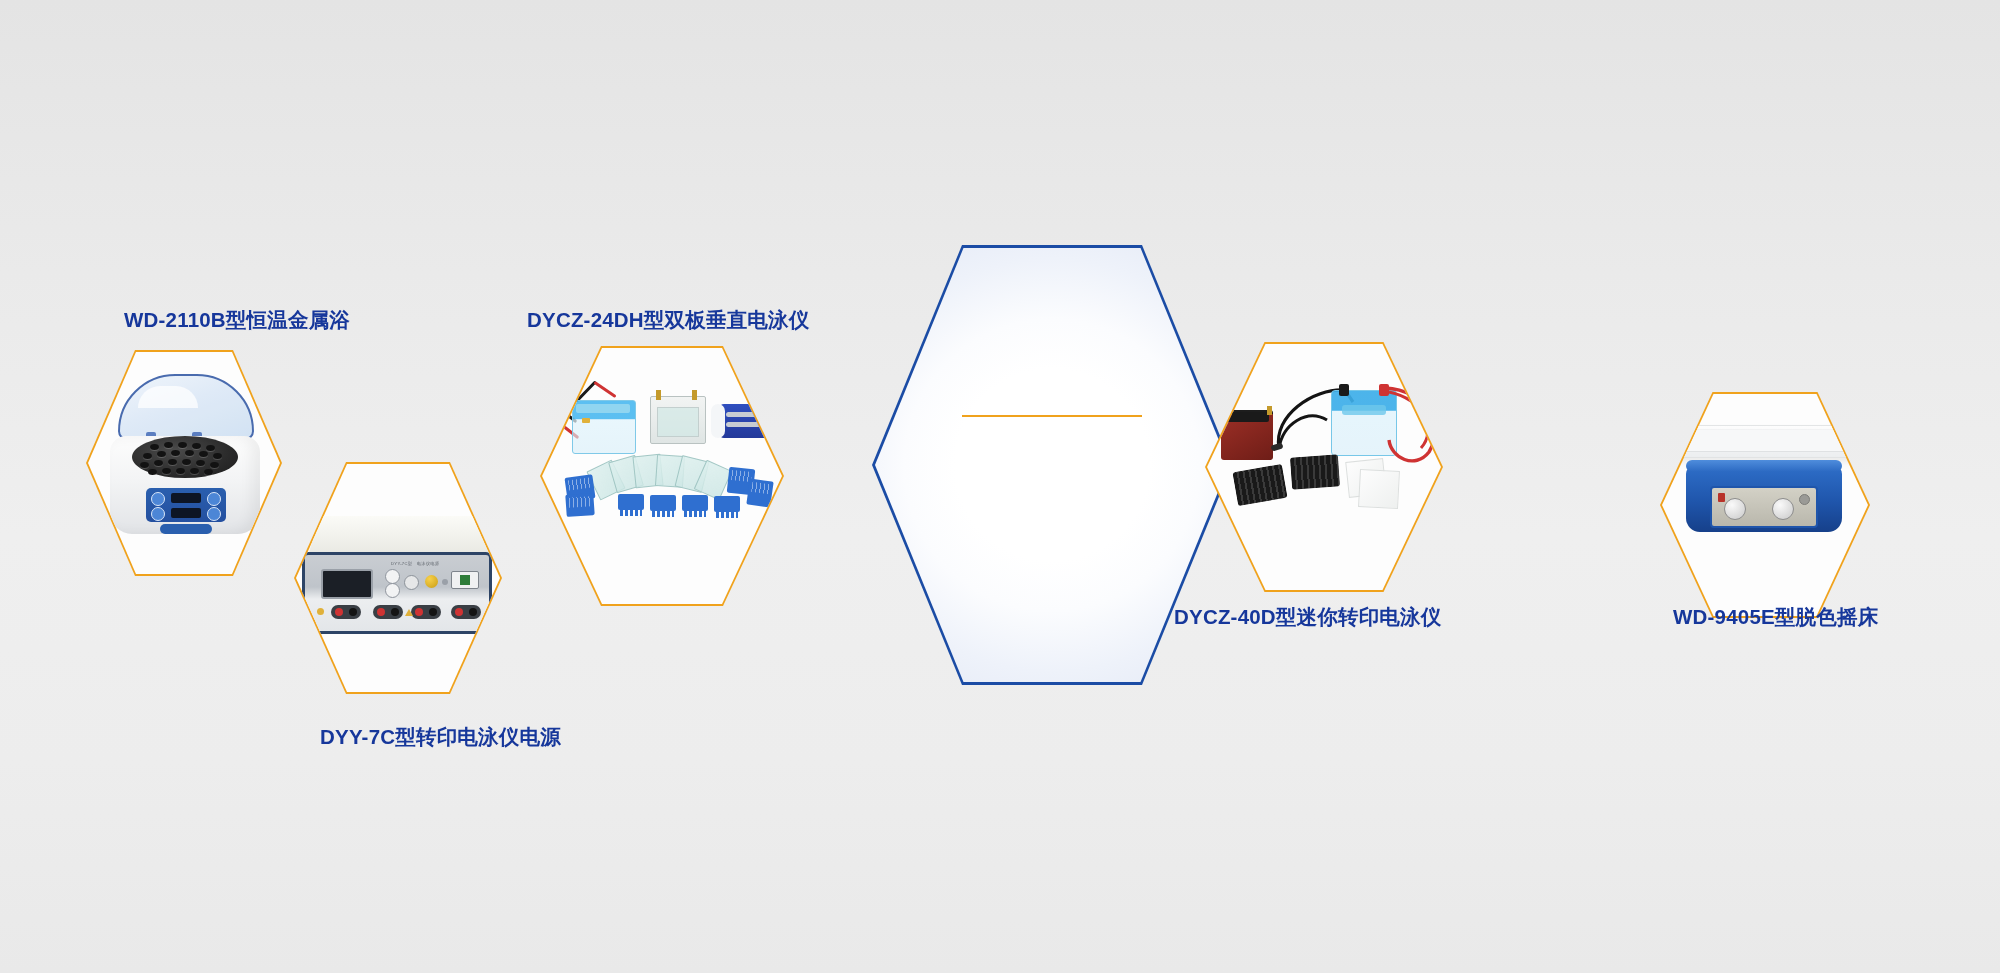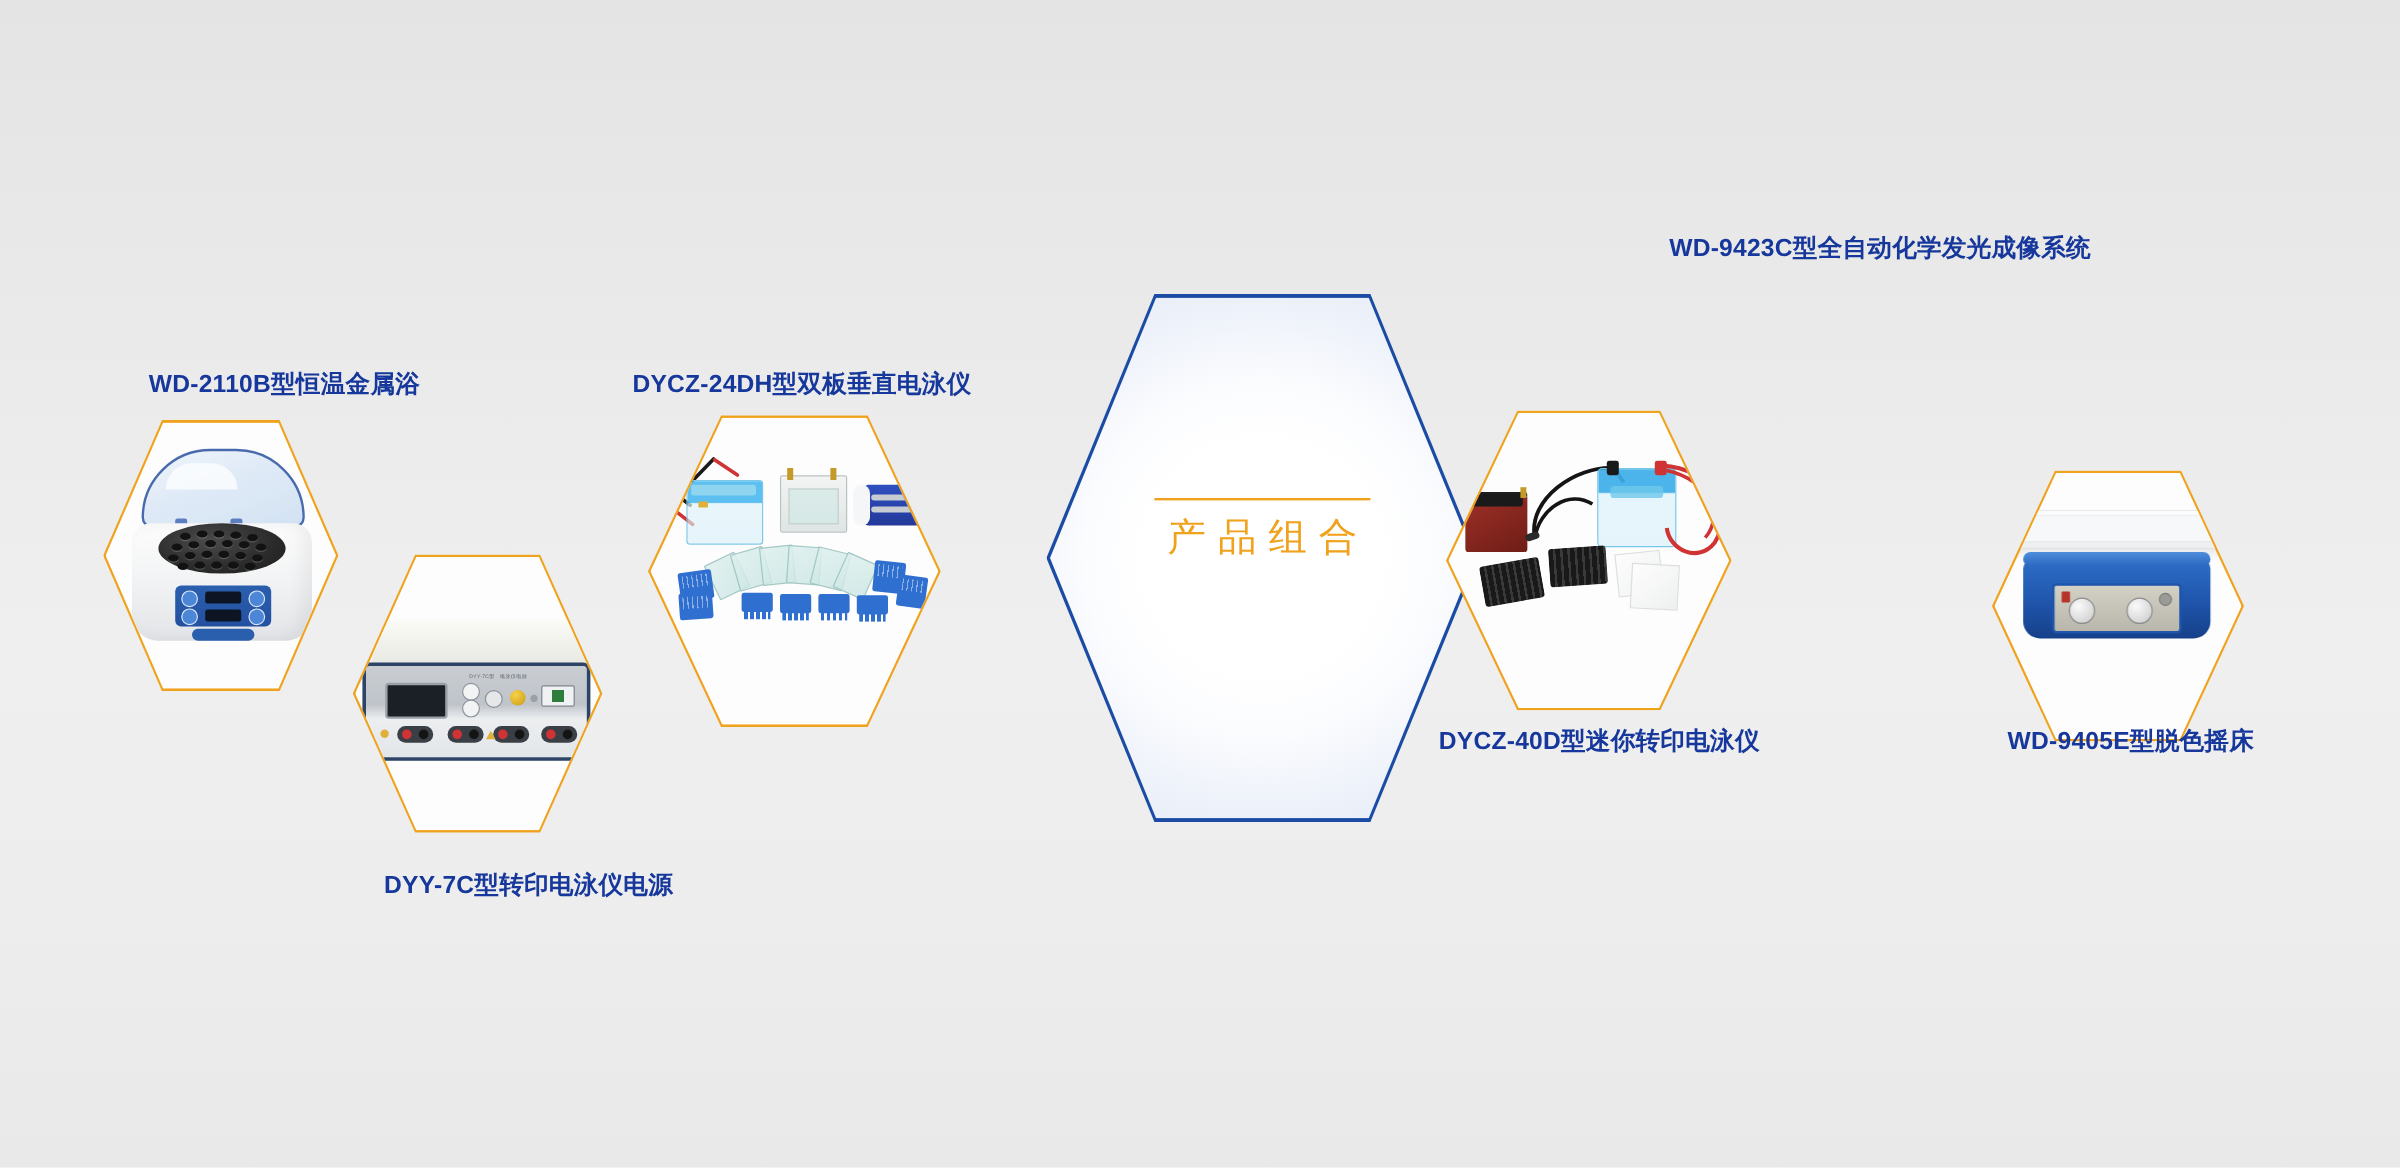--- a/index.html
+++ b/index.html
@@ -215,21 +215,20 @@
 </head>
 <body>
 
 <div id="stage">
 
   <div id="center-hex">
     <div class="outer"></div>
     <div class="inner"></div>
     <div id="center-title">
       <div class="rule"></div>
-      <div class="t2">产品组合</div>
     </div>
   </div>
 
   <div class="hexwrap" style="left:86px;top:350px;width:196px;height:226px;">
     <div class="outer"></div>
     <div class="inner">
       <div class="photo">
         <div class="mb-lid"></div>
         <div class="mb-hinge"></div>
           <div class="mb-hinge2"></div>
@@ -375,23 +374,22 @@
         </svg>
 
         <div class="mt-grid" style="left:28px;top:124px;width:50px;height:34px;transform:rotate(-10deg);"></div>
         <div class="mt-grid" style="left:84px;top:112px;width:48px;height:32px;transform:rotate(-4deg);"></div>
 
         <div class="mt-memb" style="left:140px;top:116px;width:36px;height:34px;transform:rotate(-6deg);"></div>
         <div class="mt-memb" style="left:152px;top:126px;width:38px;height:36px;transform:rotate(3deg);"></div>
       </div>
     </div>
   </div>
-  <div class="lbl" style="left:1199px;top:603px;">DYCZ-40D型迷你转印电泳仪</div>
-
-  <div class="lbl" style="left:1391px;top:192px;">WD-9423C型全自动化学发光成像系统</div>
+  <div class="lbl" style="left:1174px;top:603px;">DYCZ-40D型迷你转印电泳仪</div>
+
 
   <div class="hexwrap" style="left:1660px;top:392px;width:210px;height:226px;">
     <div class="outer"></div>
     <div class="inner">
       <div class="photo">
         <div class="sh-tray"></div>
         <div class="sh-base"></div>
         <div class="sh-panel">
           <div class="sh-knob" style="left:12px;"></div>
           <div class="sh-knob" style="left:60px;"></div>

